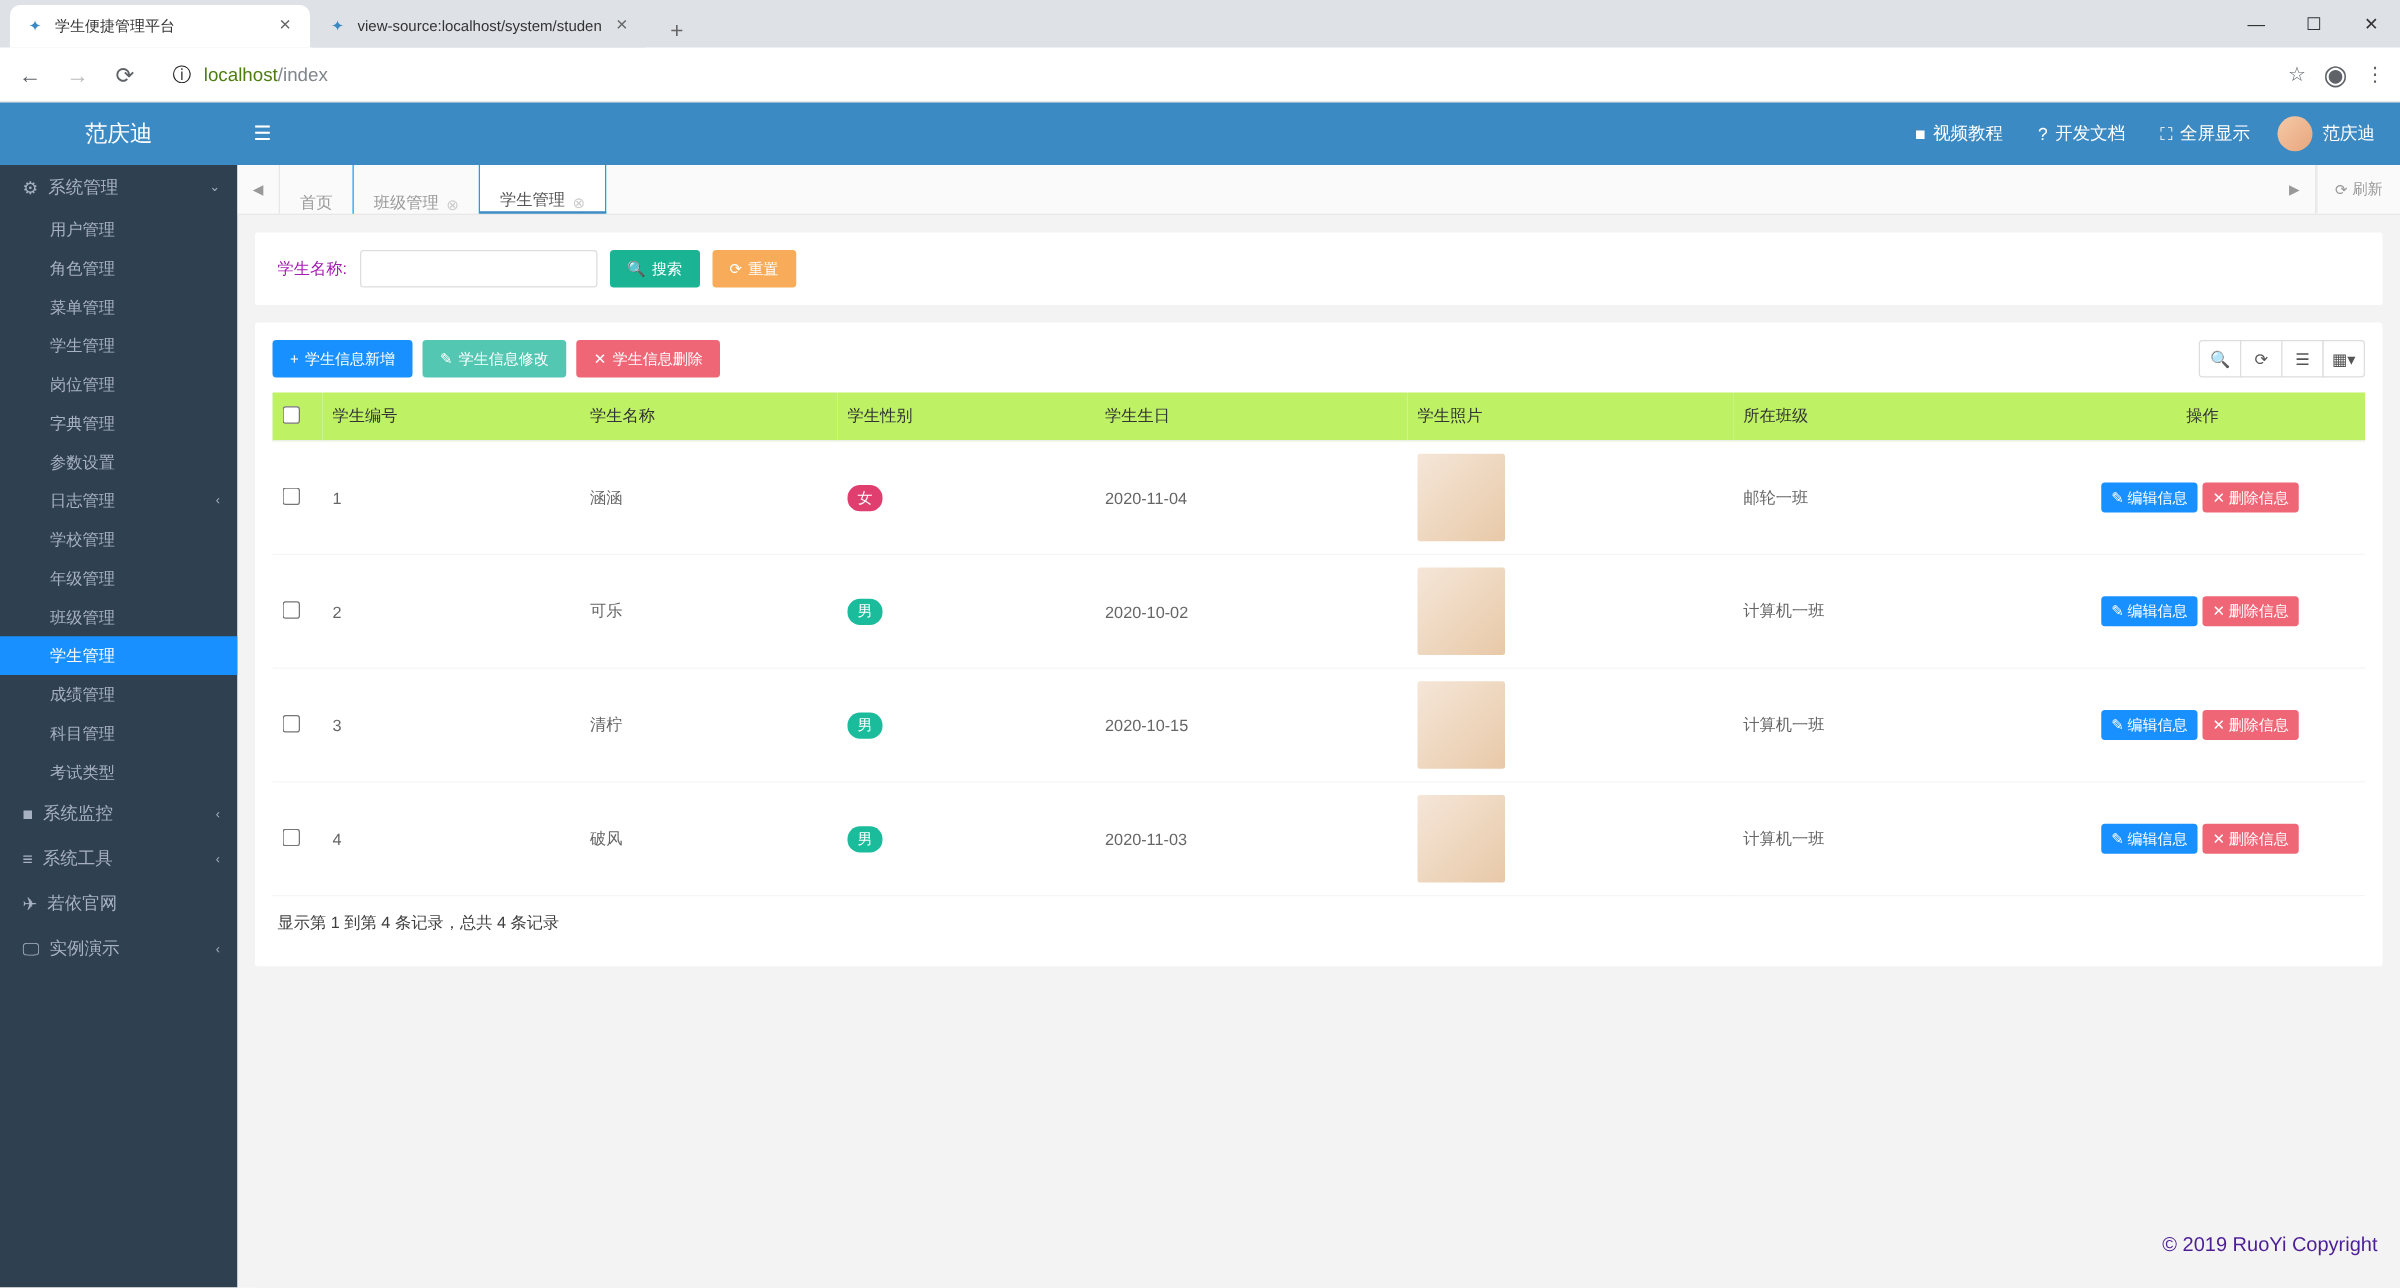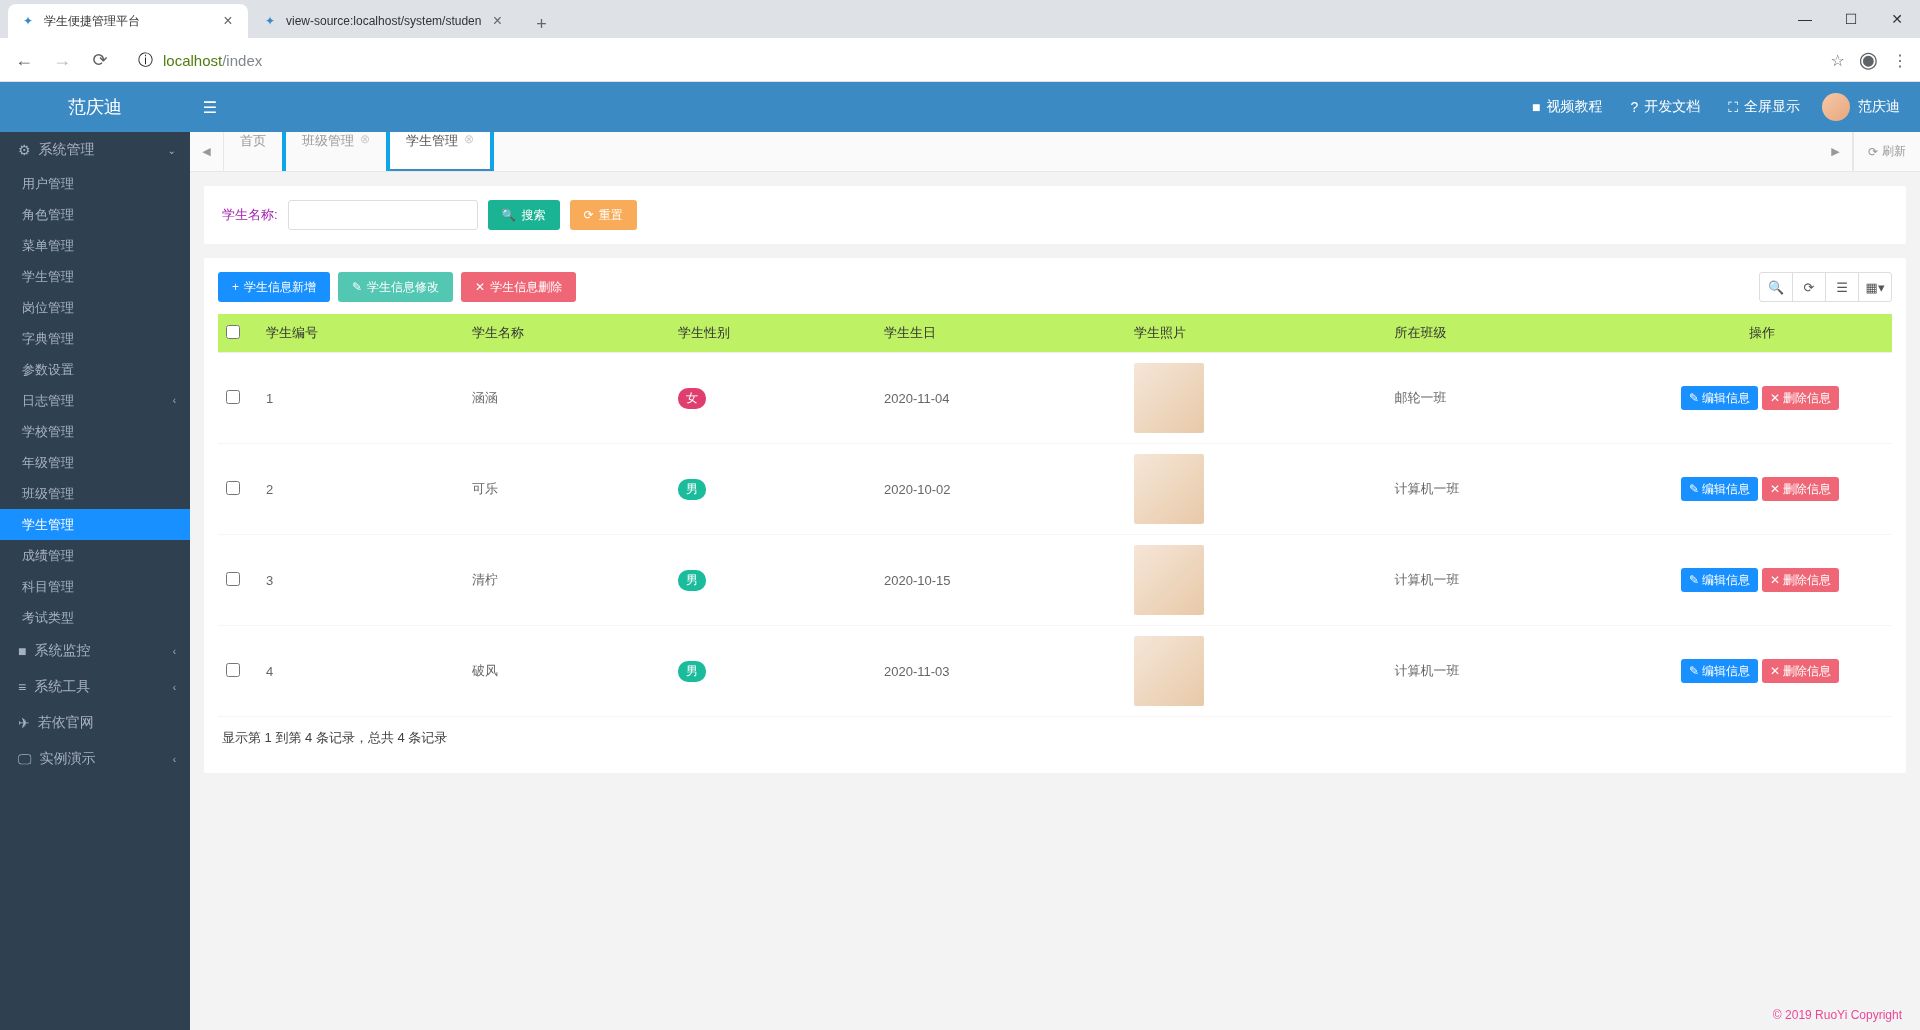--- a/index.html
+++ b/index.html
@@ -33,29 +33,29 @@
 .avatar{width:28px;height:28px;border-radius:50%;background:linear-gradient(135deg,#f5c9a8,#e8a67c);margin-left:8px;margin-right:8px}
 .username{padding-right:20px;font-size:14px}
 
 
 .body-wrap{display:flex;height:calc(100vh - 132px)}
 
 
 .sidebar{width:190px;background:#2f4050;color:#a7b1c2;overflow-y:auto;font-size:14px}
 .side-group{height:36px;display:flex;align-items:center;padding:0 18px;gap:8px;cursor:pointer;position:relative}
 .side-group .chev{position:absolute;right:14px;font-size:10px}
-.side-item{height:31px;display:flex;align-items:center;padding-left:22px;font-size:13px;cursor:pointer;position:relative}
+.side-item{height:31px;display:flex;align-items:center;padding-left:40px;font-size:13px;cursor:pointer;position:relative}
 .side-item.active{background:#1890ff;color:#fff}
 .side-item .chev{position:absolute;right:14px;font-size:10px}
 
 
 .content{flex:1;background:#f3f3f4;display:flex;flex-direction:column;overflow:hidden}
 .tabs-row{height:40px;background:#fafafa;border-bottom:1px solid #e7e7e7;display:flex;align-items:stretch}
 .tab-nav-btn{width:34px;display:flex;align-items:center;justify-content:center;color:#999;border-right:1px solid #e7e7e7;font-size:11px}
-.content-tab{padding:0 16px;display:flex;align-items:flex-start;font-size:13px;color:#999;border-right:4px solid #0ea5e9;gap:6px}
+.content-tab{padding:0 16px;display:flex;align-items:flex-end;font-size:13px;color:#999;border-right:1px solid #0ea5e9;gap:6px}
 .content-tab.active{color:#555;background:#fff;border-bottom:2px solid #3b8ac4;font-weight:500}
 .tab-x{font-size:12px;color:#ccc}
 .tabs-right{margin-left:auto;display:flex}
 .refresh-btn{padding:0 14px;display:flex;align-items:center;color:#999;font-size:12px;gap:4px;border-left:1px solid #e7e7e7}
 
 .content-inner{flex:1;overflow-y:auto;padding:14px}
 
 
 .search-card{background:#fff;padding:14px 18px;display:flex;align-items:center;gap:10px;font-size:13px;border-radius:2px}
 .search-label{color:#a21caf}
@@ -82,21 +82,21 @@
 .badge{display:inline-block;padding:2px 8px;border-radius:10px;color:#fff;font-size:12px}
 .badge-female{background:#e03e6f}
 .badge-male{background:#1abc9c}
 .photo{width:70px;height:70px;background:linear-gradient(135deg,#f5e6d8,#e8c9a8);border-radius:2px;display:flex;align-items:center;justify-content:center;font-size:10px;color:#999}
 .op-btn{display:inline-flex;align-items:center;height:24px;padding:0 8px;border:none;border-radius:3px;color:#fff;font-size:12px;gap:3px;margin-right:4px}
 .op-edit{background:#1890ff}
 .op-del{background:#ef6776}
 .chk{width:14px;height:14px}
 
 .pager-info{padding:12px 4px;color:#404040;font-size:13px}
-.footer{position:absolute;bottom:8px;right:18px;font-size:12px;color:#ec4899}
+.footer{position:absolute;bottom:24px;right:18px;font-size:16px;color:#4c1d95}
 </style>
 </head>
 <body>
 
 <div class="browser-chrome">
   <div class="tab-bar">
     <div class="tab">
       <span class="tab-favicon">✦</span>
       <span class="tab-title">学生便捷管理平台</span>
       <span class="tab-close">×</span>

